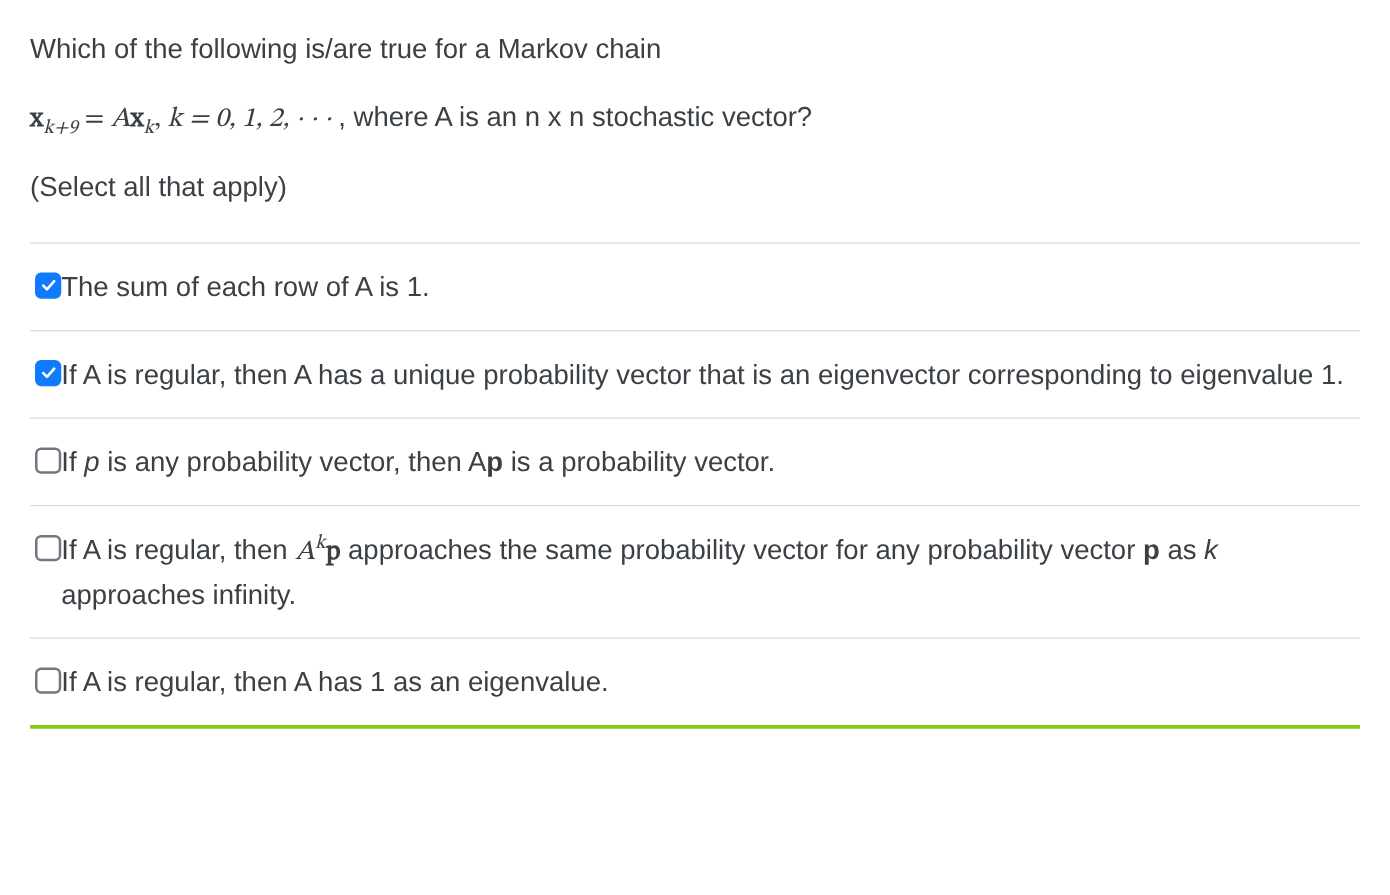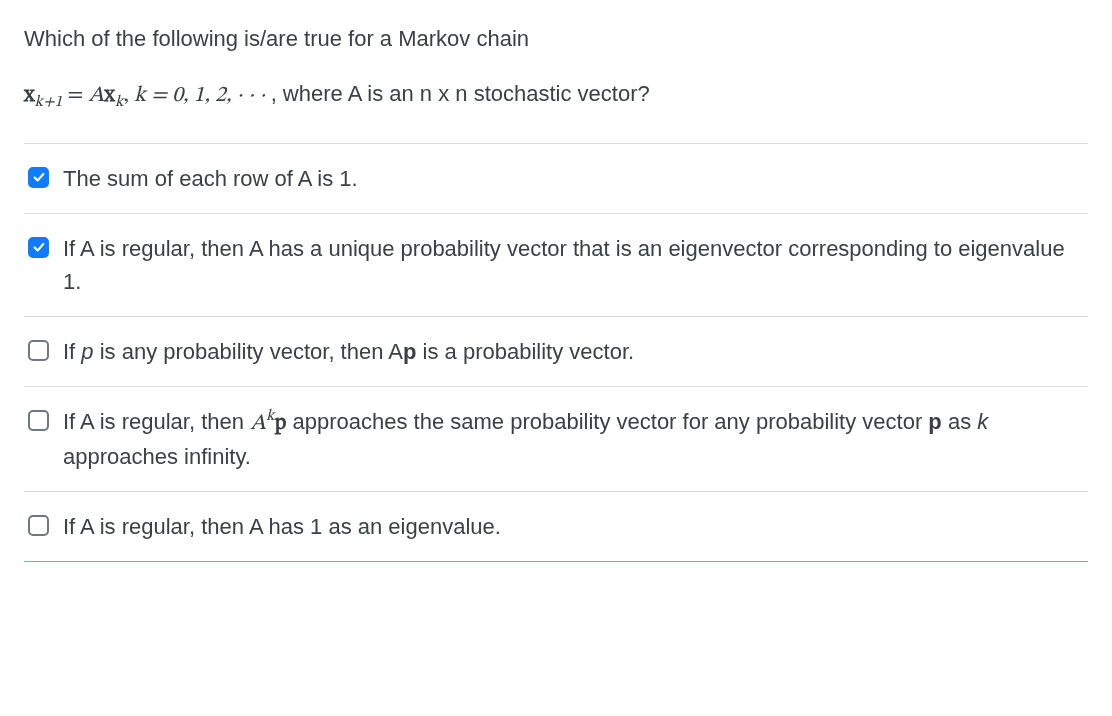--- a/index.html
+++ b/index.html
@@ -20,25 +20,24 @@
   }
   .math-bold { font-weight: bold; }
   .math-italic { font-style: italic; }
   .sub { font-size: 0.72em; vertical-align: -0.32em; font-style: italic; }
   .sup { font-size: 0.72em; vertical-align: 0.55em; font-style: italic; }
   .italic { font-style: italic; }
   .options { }
   .option-row {
     display: flex;
     align-items: flex-start;
-    gap: 14px;
     border-top: 1px solid #d9dbdd;
     padding: 18px 6px 18px 4px;
   }
-  .option-row:last-child { border-bottom: 1px solid #84cc16; justify-content: center; }
+  .option-row:last-child { border-bottom: 3px solid #84cc16; justify-content: center; }
   .checkbox {
     width: 21px;
     height: 21px;
     min-width: 21px;
     border-radius: 5px;
     margin-top: 5px;
     display: flex;
     align-items: center;
     justify-content: center;
   }
@@ -56,23 +55,24 @@
 </style>
 </head>
 <body>
 
 <div class="question-block">
   <div class="question-line1">
     <span>Which of the following is/are true for a Markov chain</span>
   </div>
   <div class="question-line2">
     <span class="math-serif">
-      <span class="math-bold">x</span><span class="sub">k+1</span><span> = </span><span class="math-italic">A</span><span class="math-bold">x</span><span class="sub">k</span><span>,  </span><span class="math-italic">k = 0, 1, 2, · · ·</span>
+      <span class="math-bold">x</span><span class="sub">k+9</span><span> = </span><span class="math-italic">A</span><span class="math-bold">x</span><span class="sub">k</span><span>,  </span><span class="math-italic">k = 0, 1, 2, · · ·</span>
     </span><span>, where A is an n x n stochastic vector?</span>
   </div>
+  <div>(Select all that apply)</div>
 </div>
 
 <div class="options">
 
   <div class="option-row">
     <div class="checkbox checked">
       <svg viewBox="0 0 16 16">
           <path d="M3 8.5 L6.4 12 L13 4.5"></path>
         </svg>
     </div>

